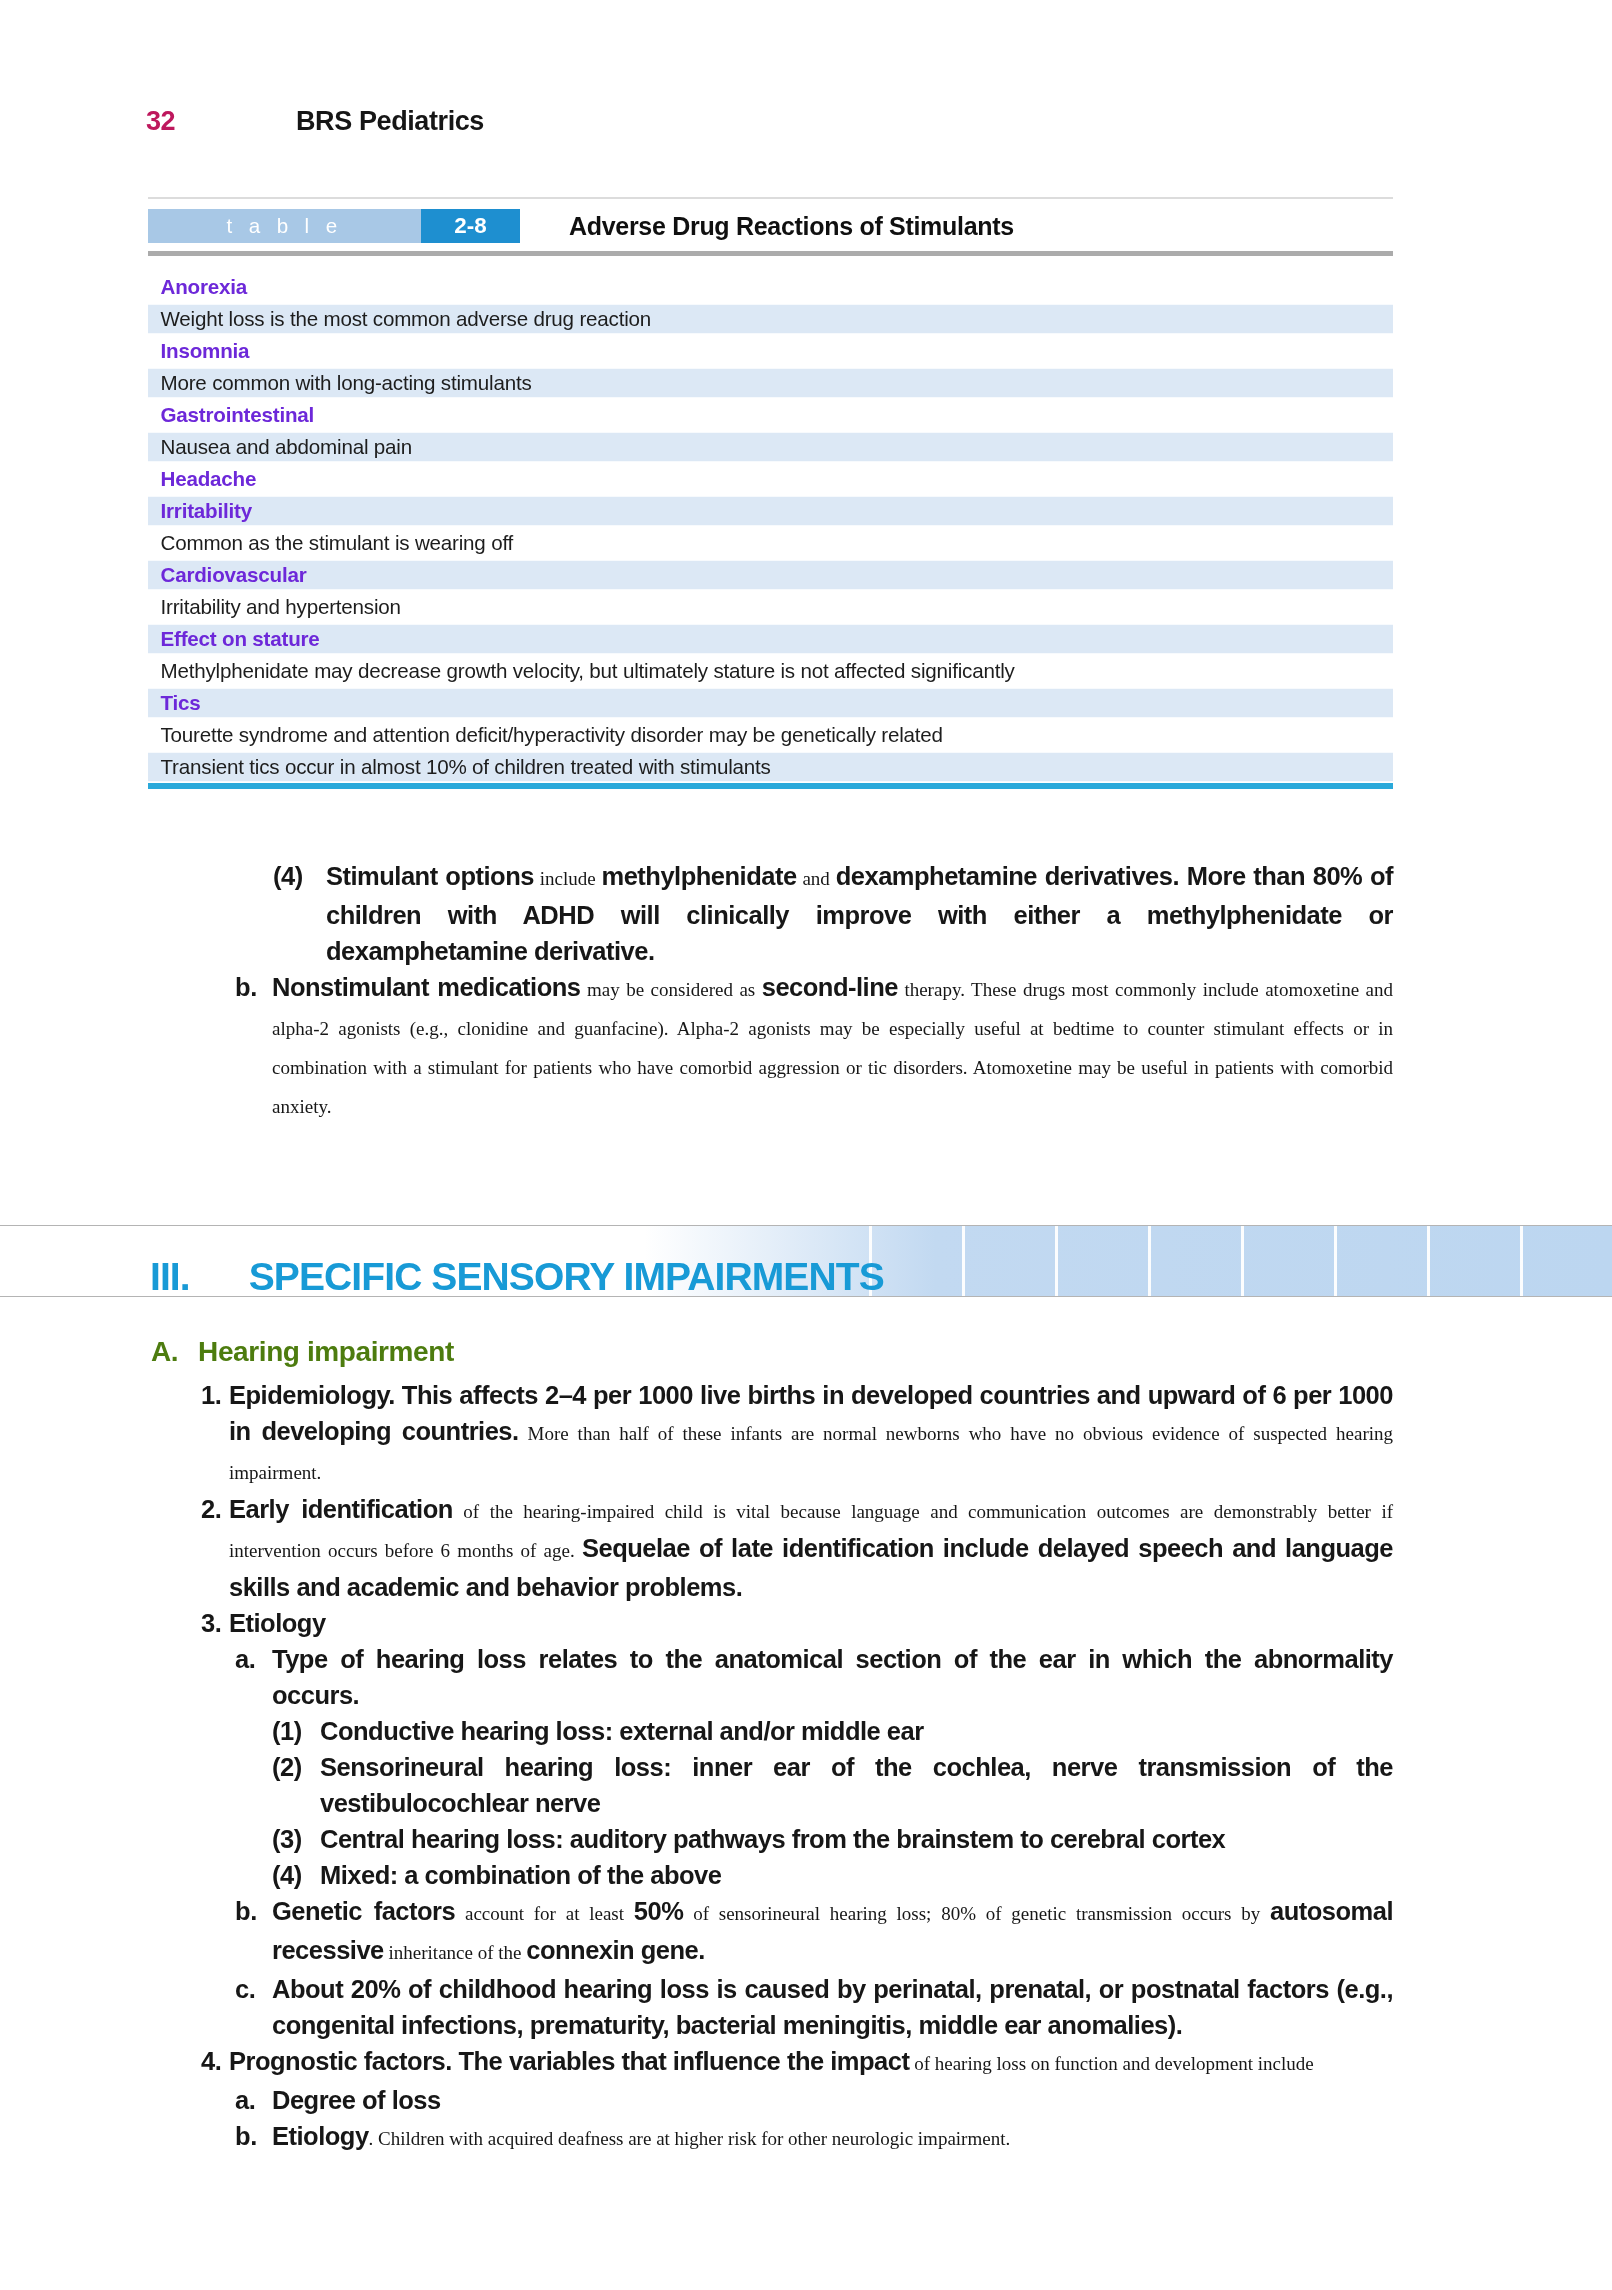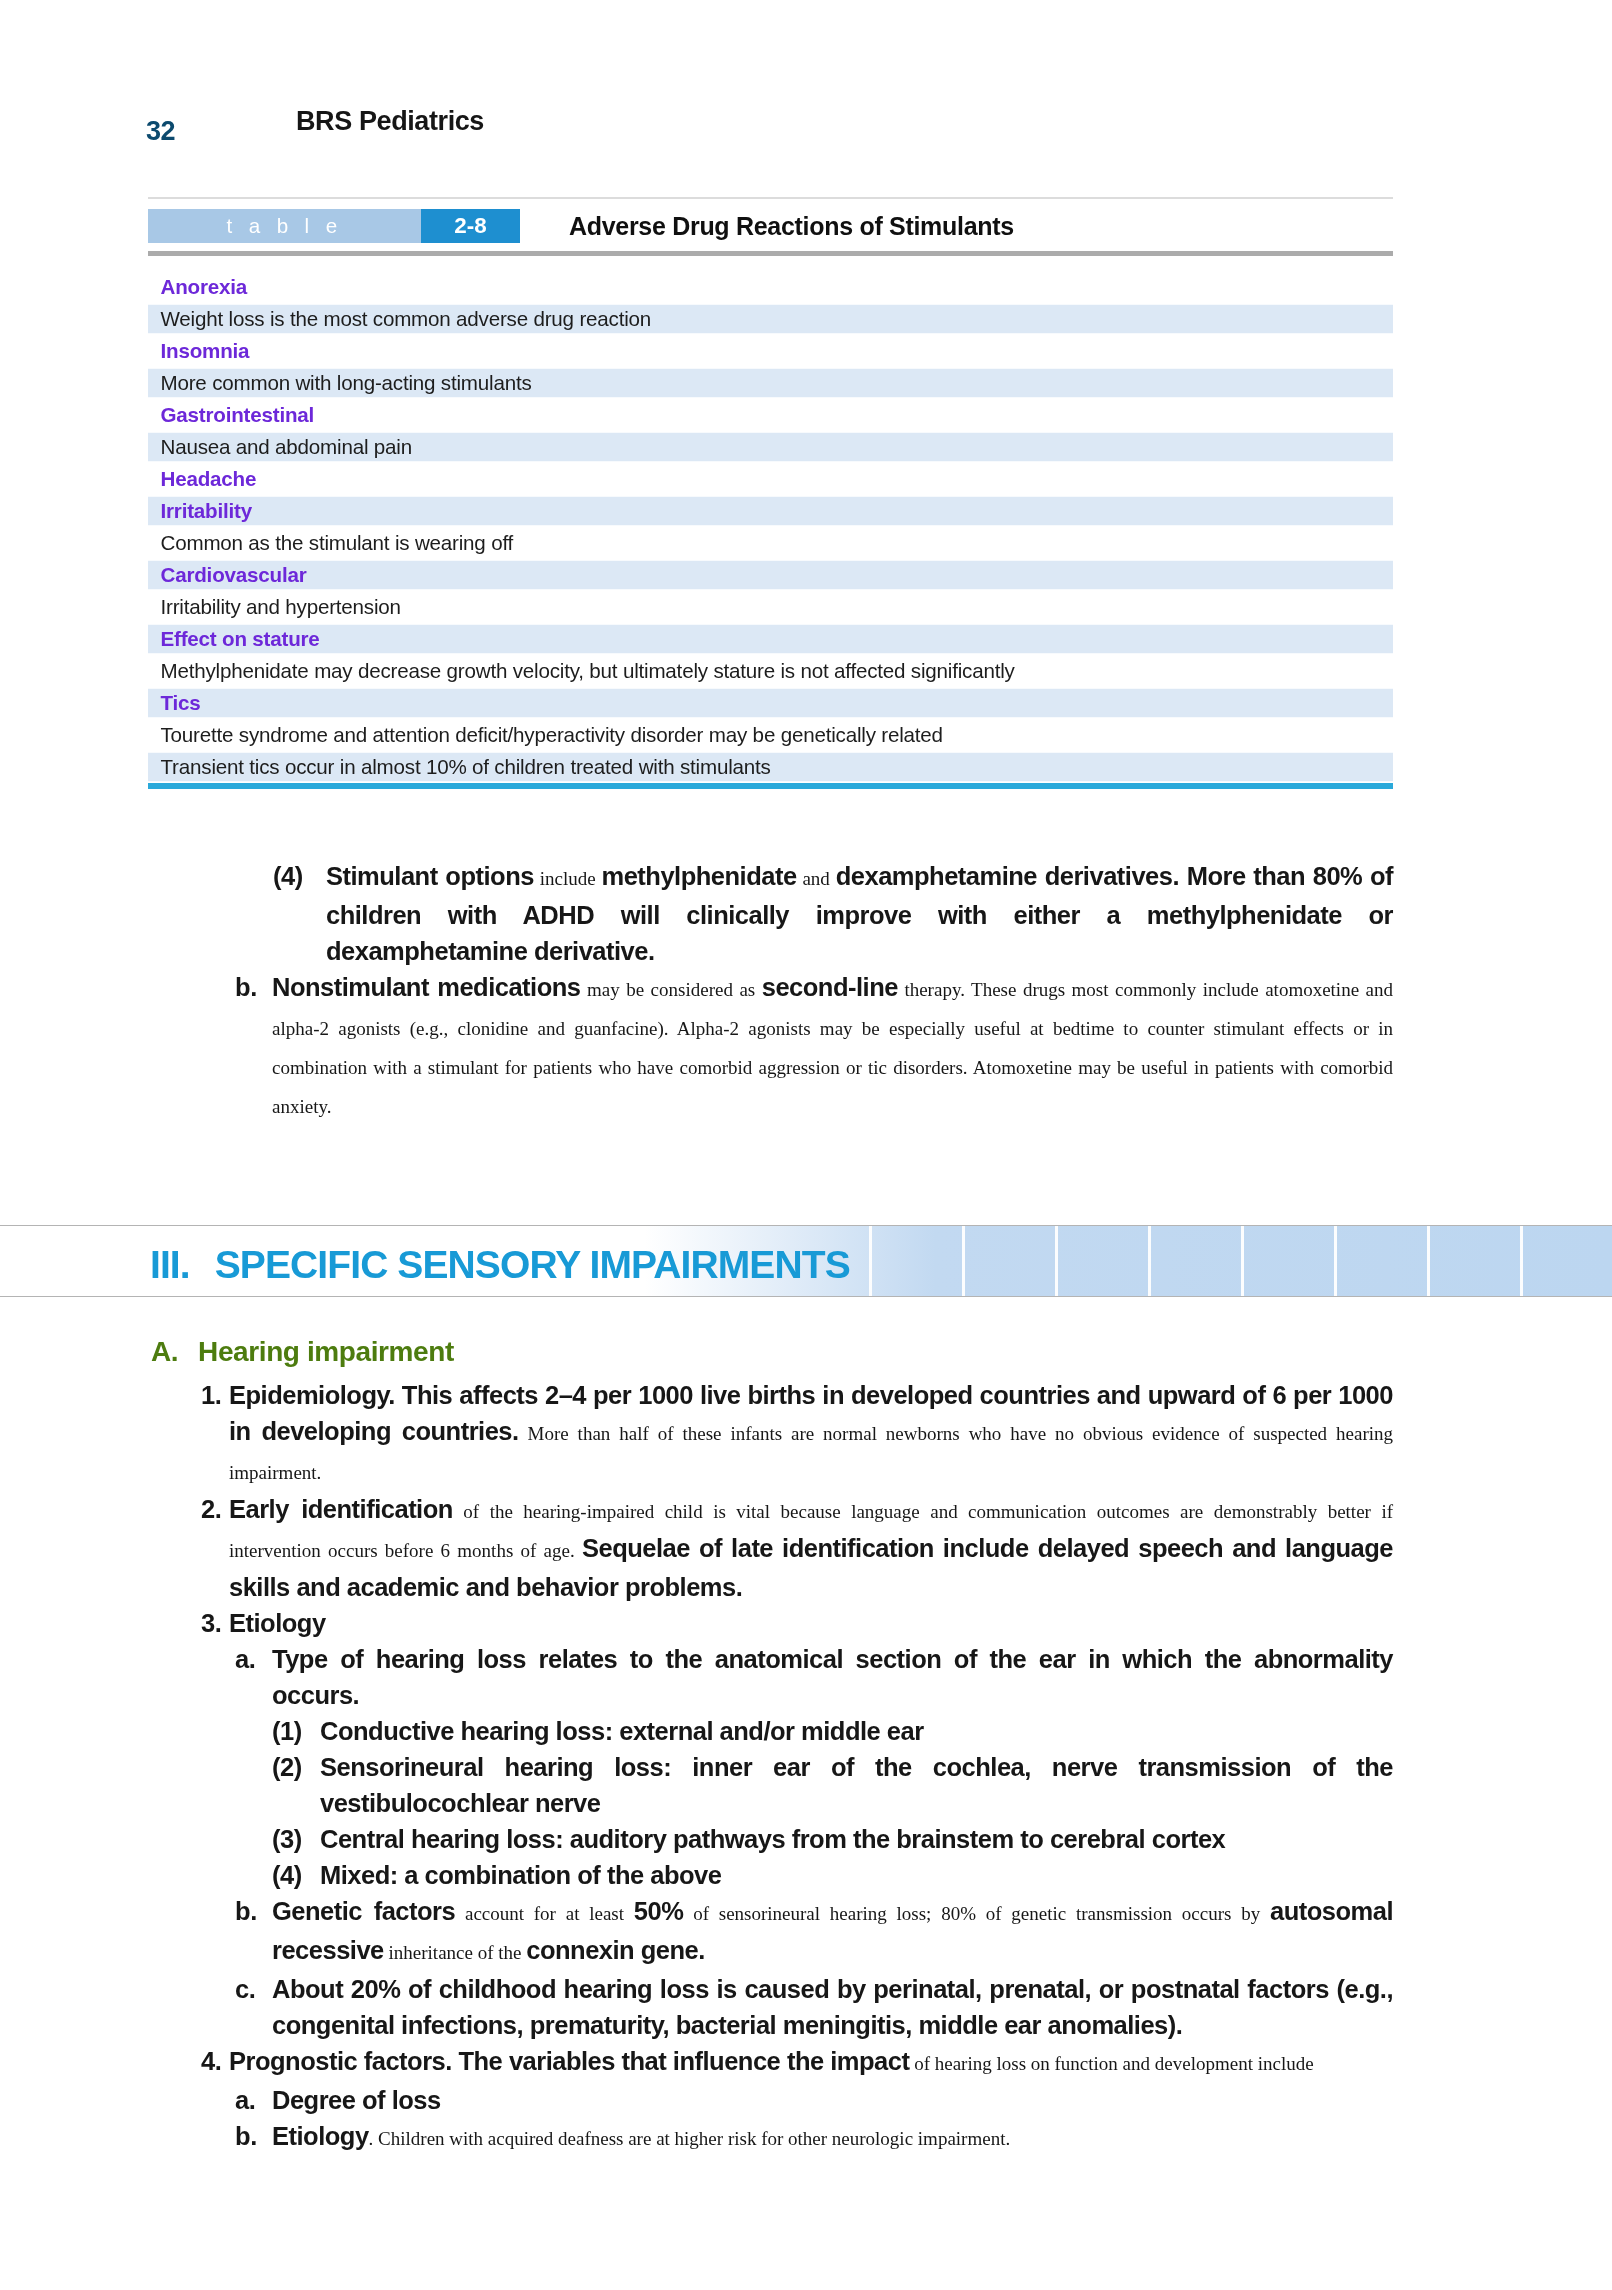--- a/index.html
+++ b/index.html
@@ -1,20 +1,20 @@
 <!DOCTYPE html>
 <html style="font-size:14.3px"><head>
 <meta charset="utf-8">
 <style>
   html,body{margin:0;padding:0;background:#ffffff;}
   body{width:1612px;height:2291px;position:relative;font-family:"Liberation Sans",sans-serif;}
   .page{position:absolute;inset:0;background:#fff;overflow:hidden;}
 
   
-  .pg-num{position:absolute;left:146px;top:116px;font-size:27px;font-weight:700;color:#0c4a6e;letter-spacing:-0.4px;}
+  .pg-num{position:absolute;left:146px;top:106px;font-size:27px;font-weight:700;color:#be185d;letter-spacing:-0.4px;}
   .bk-title{position:absolute;left:296px;top:106px;font-size:27px;font-weight:700;color:#161616;letter-spacing:-0.4px;}
   .logo{position:absolute;left:1281px;top:16px;width:331px;text-align:center;}
   .logo svg{display:block;margin:0 auto;}
   .logo-url{font-size:24px;color:#3d3d3d;letter-spacing:0.2px;margin-top:1.8px;font-family:"Liberation Sans",sans-serif;}
   .logo-fa{font-size:20.6px;color:#141414;margin-top:7.2px;font-family:"DejaVu Sans",sans-serif;}
 
   
   .tbl{position:absolute;left:148px;top:197px;width:1245px;}
   .t-toprule{height:1.8px;background:#dcdcdc;margin-bottom:10.7px;}
   .t-head{height:34px;display:flex;align-items:stretch;}
@@ -47,22 +47,22 @@
   .r{font-family:Liberation Serif, serif;font-size:19px;letter-spacing:0;}
 
   
   .banner{position:absolute;left:0;top:1225px;width:1612px;height:70px;
           border-top:1.8px solid #b4b4b4;border-bottom:1.8px solid #b4b4b4;}
   .banner-bg{position:absolute;inset:0;
              background:linear-gradient(to right,#ffffff 0%,#ffffff 40%,#c2d9f1 58%,#bcd6f0 100%);}
   .banner-stripes{position:absolute;top:0;bottom:0;left:779px;right:0;
                   background:repeating-linear-gradient(to right,transparent 0px,transparent 90px,
                              rgba(255,255,255,0.95) 90px,rgba(255,255,255,0.95) 93px);}
-  .banner-text{position:absolute;left:150px;top:4px;height:100%;display:flex;align-items:center;
-               font-weight:700;font-size:39px;color:#189ad6;letter-spacing:-0.9px;}
+  .banner-text{position:absolute;left:150px;top:16px;height:100%;display:flex;align-items:center;
+               font-weight:700;font-size:39px;color:#189ad6;letter-spacing:-0.9px;gap:34px;}
   .banner-text .sec-title{margin-left:25px;}
 
   
   .subhead{position:absolute;left:151px;top:1336px;font-weight:700;font-size:28px;
            color:#4d7c0f;letter-spacing:-0.4px;}
   .subhead .sub-title{margin-left:12.5px;}
 </style>
 </head>
 <body>
 

